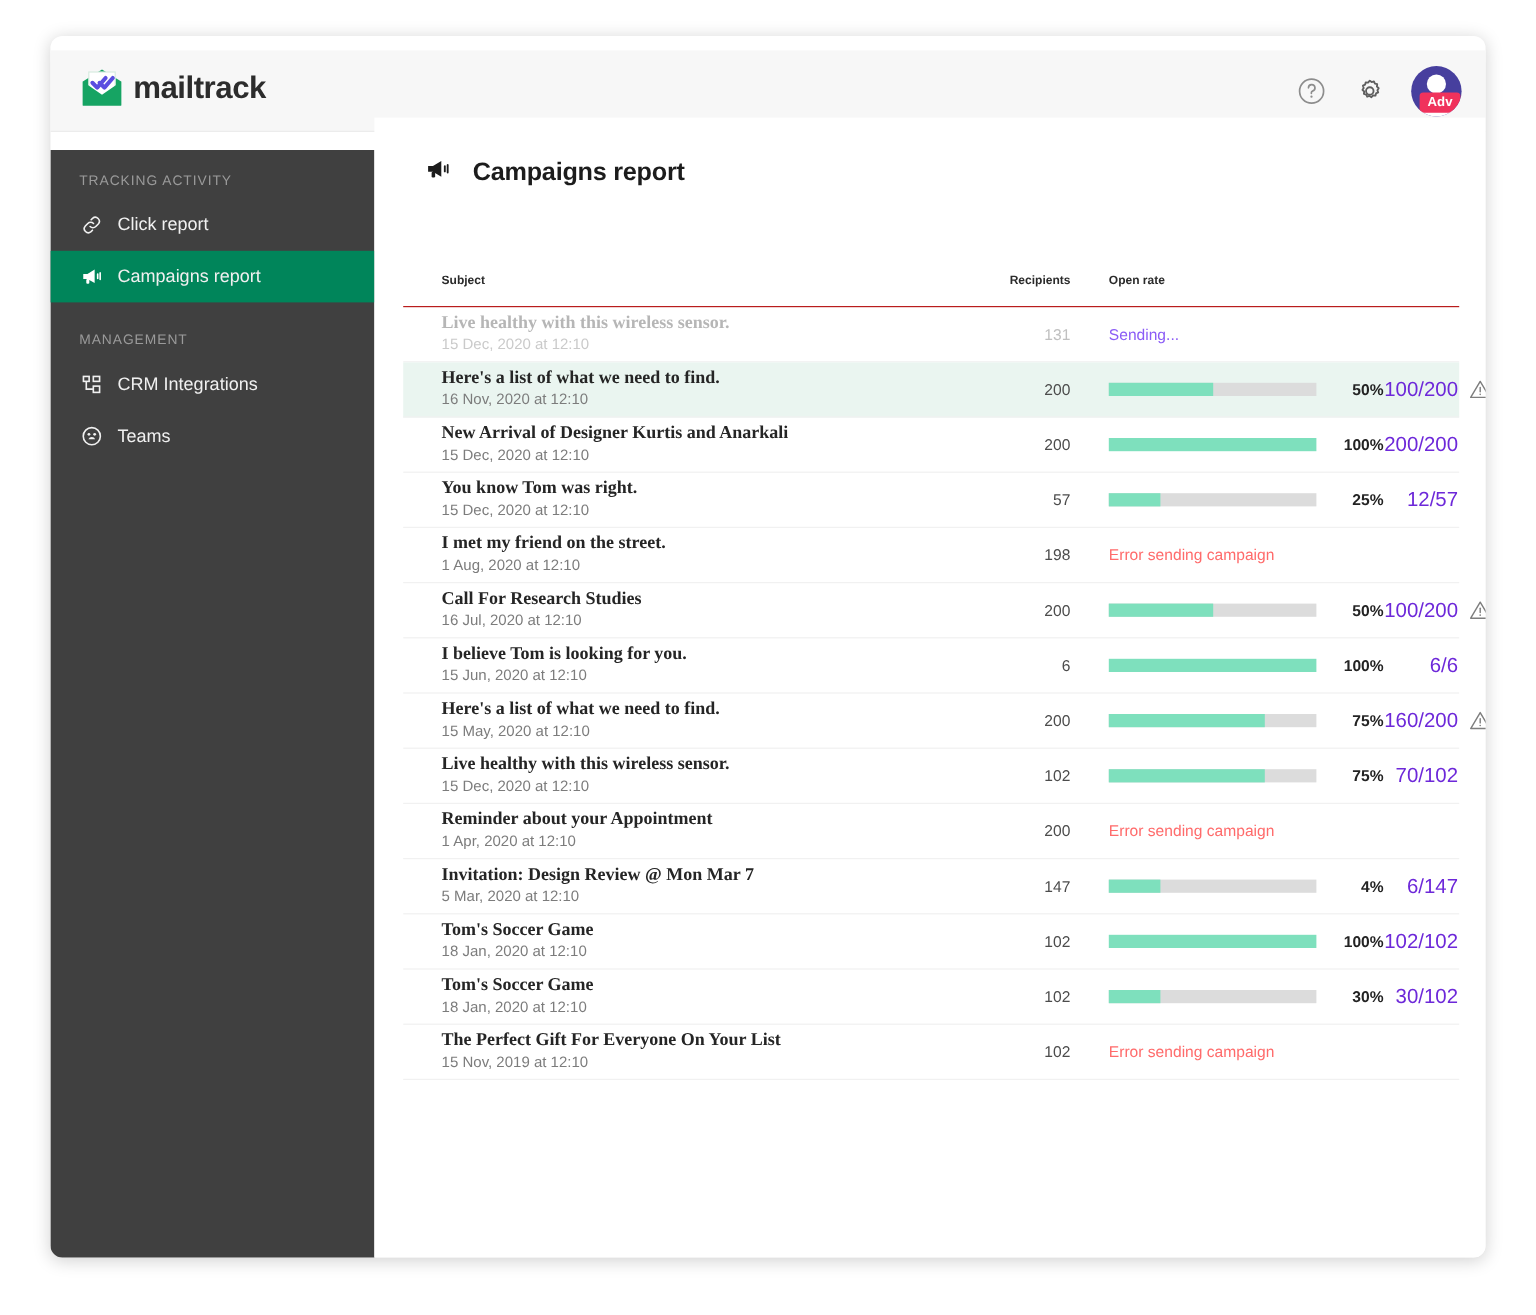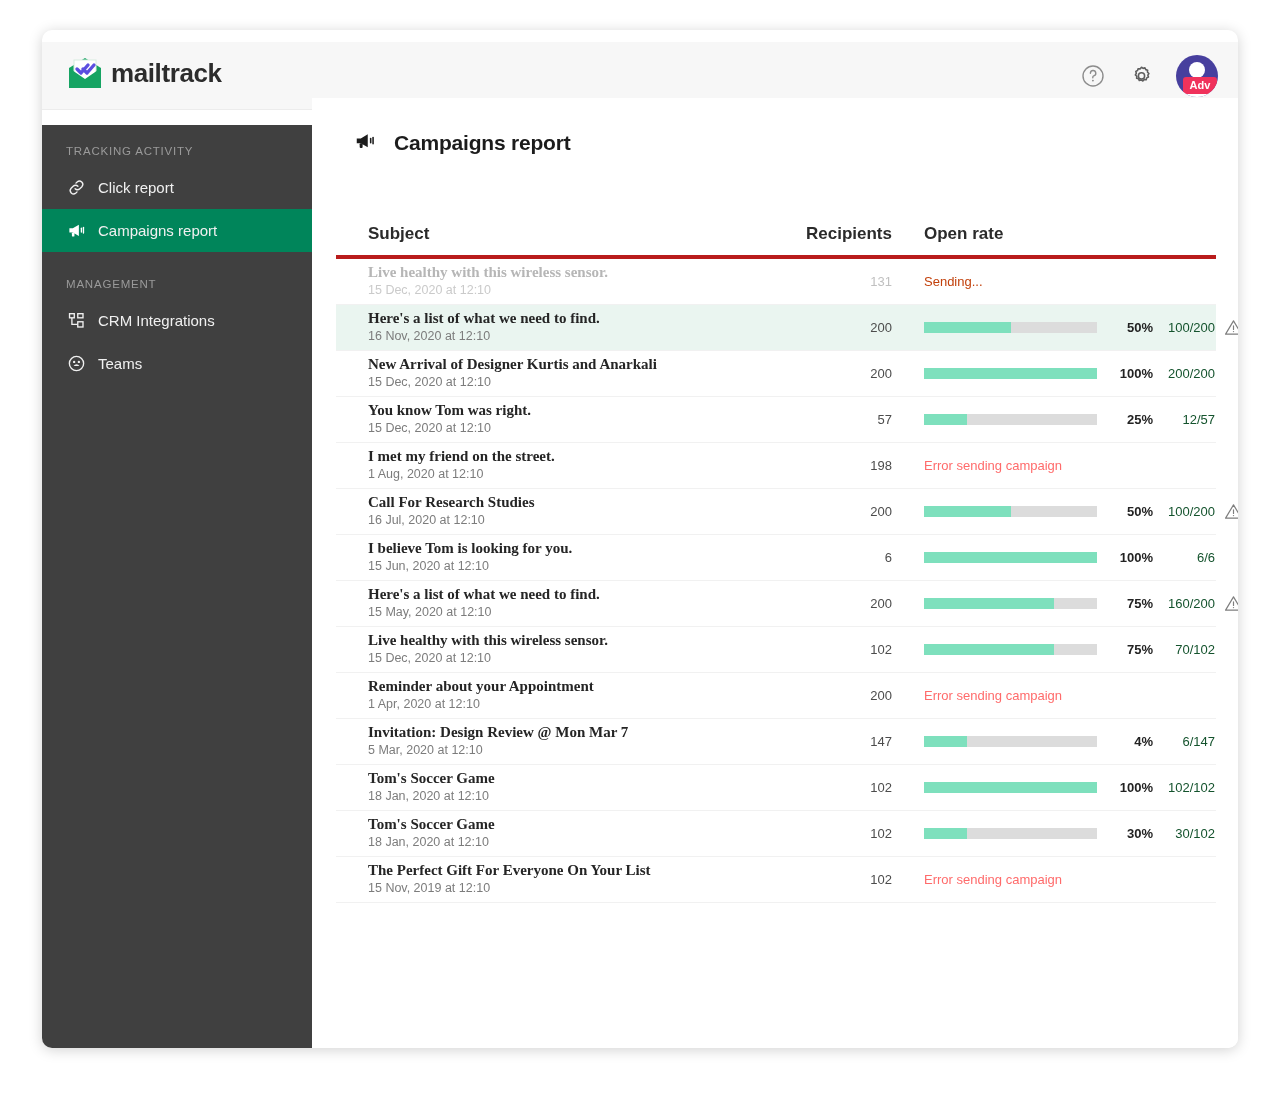--- a/index.html
+++ b/index.html
@@ -160,23 +160,23 @@
   
   .table {
     position: absolute;
     left: 24px; top: 115px;
     width: 880px;
   }
   .thead {
     display: flex;
     align-items: center;
     height: 42px;
-    border-bottom: 4px solid #b91c1c;
+    border-bottom: 1px solid #b91c1c;
     color: #2b2b2b;
-    font-size: 17px;
+    font-size: 10px;
     font-weight: 700;
   }
   .col-subject { width: 426px; padding-left: 32px; box-sizing: border-box; }
   .col-recip   { width: 130px; text-align: right; }
   .col-rate    { width: 324px; padding-left: 32px; box-sizing: border-box; }
 
   .row {
     display: flex;
     align-items: center;
     min-height: 46px;
@@ -234,38 +234,38 @@
     width: 56px;
     text-align: right;
     font-size: 13px;
     font-weight: 700;
     color: #232323;
     flex: 0 0 56px;
   }
   .frac {
     width: 62px;
     text-align: right;
-    font-size: 13px;
-    color: #14532d;
+    font-size: 17px;
+    color: #6d28d9;
     flex: 0 0 62px;
   }
   .warn {
     width: 28px;
     flex: 0 0 28px;
     display: flex;
     justify-content: flex-end;
     padding-right: 2px;
     cursor: pointer;
   }
   .warn.empty { visibility: hidden; }
   .status-text {
     font-size: 13px;
     color: #ff6b6b;
   }
-  .status-text.sending { color: #c2410c; }
+  .status-text.sending { color: #8b5cf6; }
 </style>
 </head>
 <body>
 
 <div id="app">
 
   <div class="topbar">
     <div class="logo-wrap">
       <svg class="logo-mark" viewBox="0 0 38 36">
         <path d="M3 13 L19 3 L35 13 L35 33 L3 33 Z" fill="#16a463"></path>

